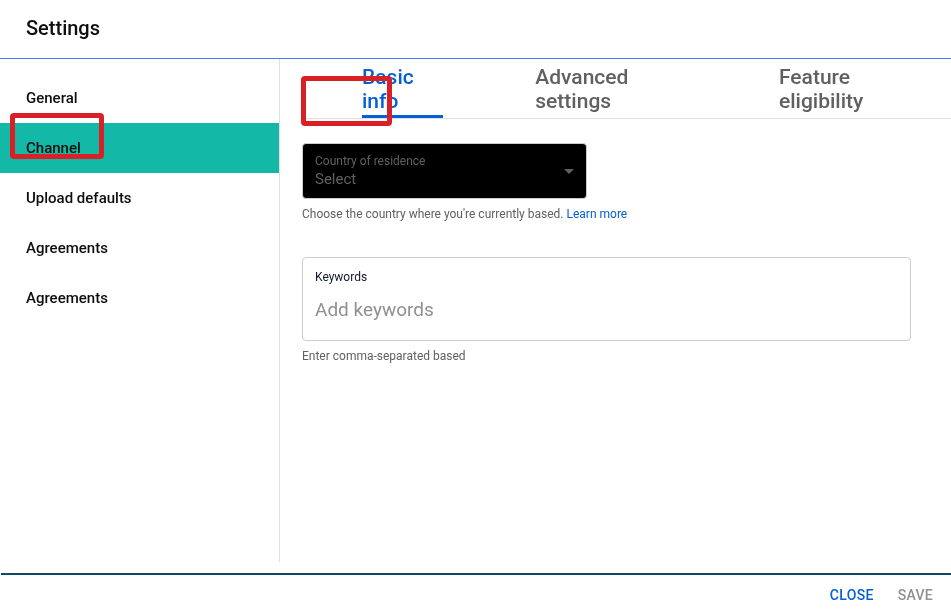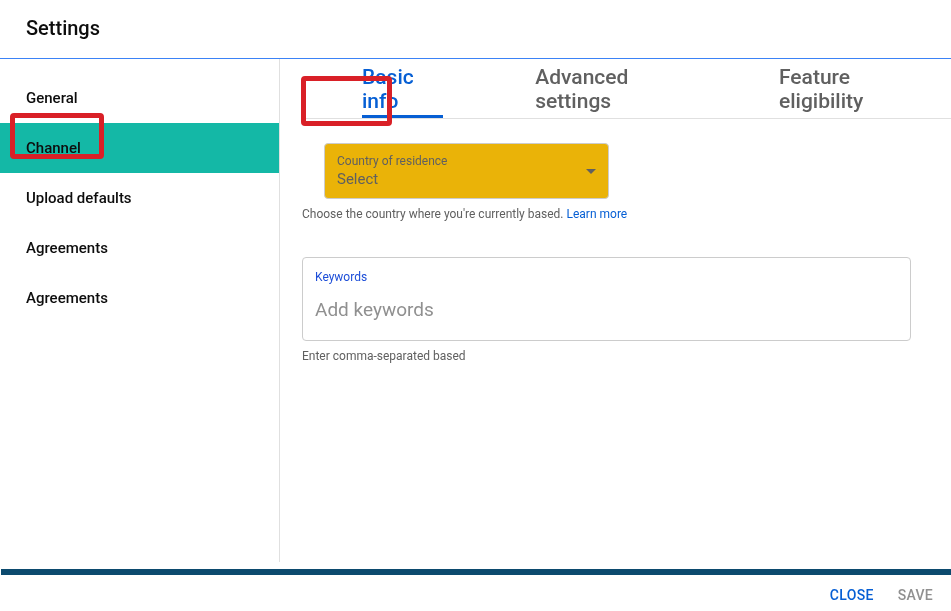--- a/index.html
+++ b/index.html
@@ -83,22 +83,21 @@
     .select-wrap {
       border: 1px solid #ccc;
       border-radius: 4px;
       width: 285px;
       height: 56px;
       padding: 8px 12px;
       display: flex;
       align-items: center;
       justify-content: space-between;
       cursor: pointer;
-      background: #eab308;
-      margin-left: 22px;
+      background: #000000;
     }
     .select-inner {
       display: flex;
       flex-direction: column;
     }
     .select-label {
       font-size: 12px;
       color: #606060;
     }
     .select-value {
@@ -125,40 +124,40 @@
     }
     .keywords-wrap {
       border: 1px solid #ccc;
       border-radius: 4px;
       padding: 12px;
       margin-top: 36px;
       height: 84px;
     }
     .keywords-label {
       font-size: 12px;
-      color: #1d4ed8;
+      color: #0f172a;
     }
     .keywords-input {
       border: none;
       outline: none;
       width: 100%;
       font-size: 19px;
       color: #606060;
       margin-top: 14px;
       font-family: inherit;
     }
     .keywords-input::placeholder {
       color: #909090;
     }
     .footer {
       position: absolute;
       bottom: 0;
       left: 1px;
       right: 0;
-      border-top: 6px solid #0c4a6e;
+      border-top: 2px solid #0c4a6e;
       display: flex;
       justify-content: flex-end;
       align-items: center;
       padding: 12px 18px 8px 0;
       gap: 24px;
     }
     .btn {
       font-size: 14px;
       font-weight: 500;
       letter-spacing: 0.3px;

